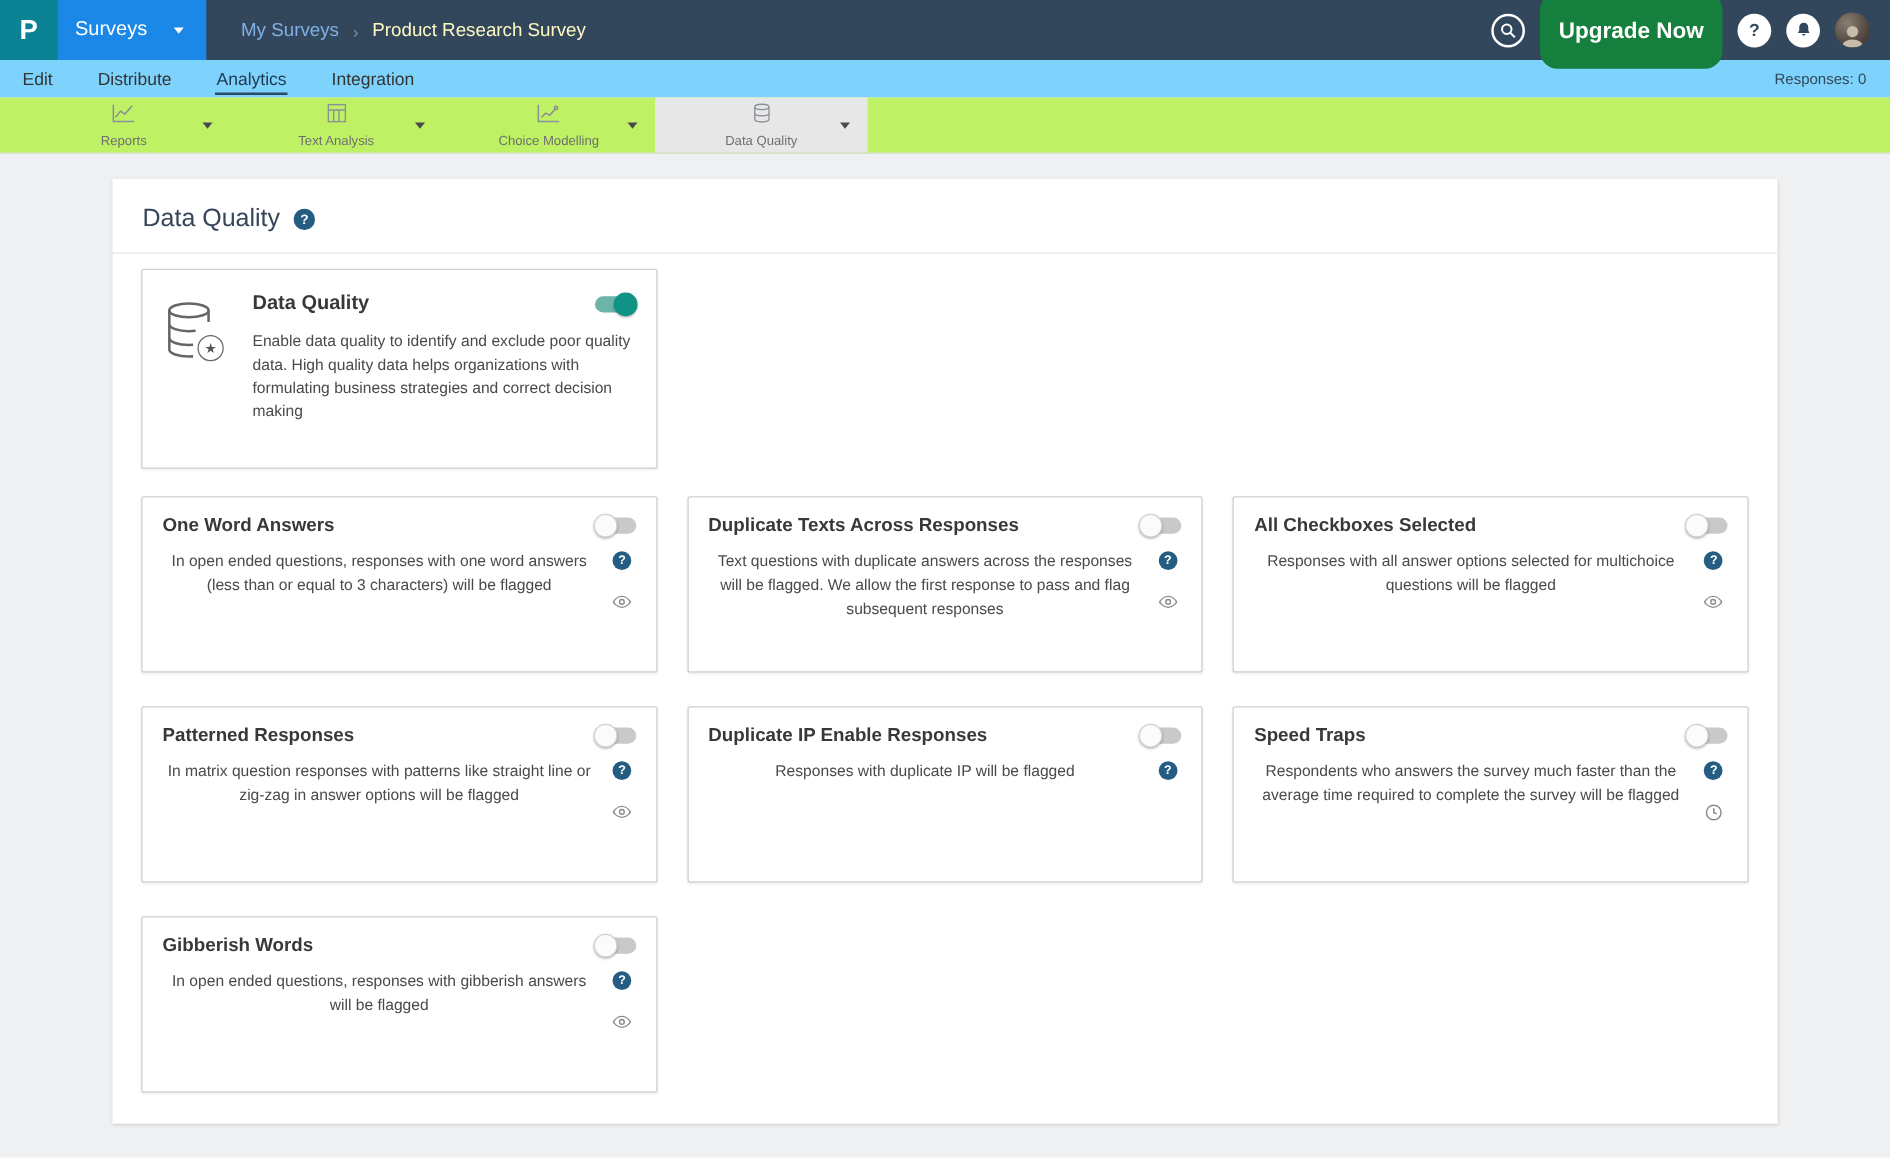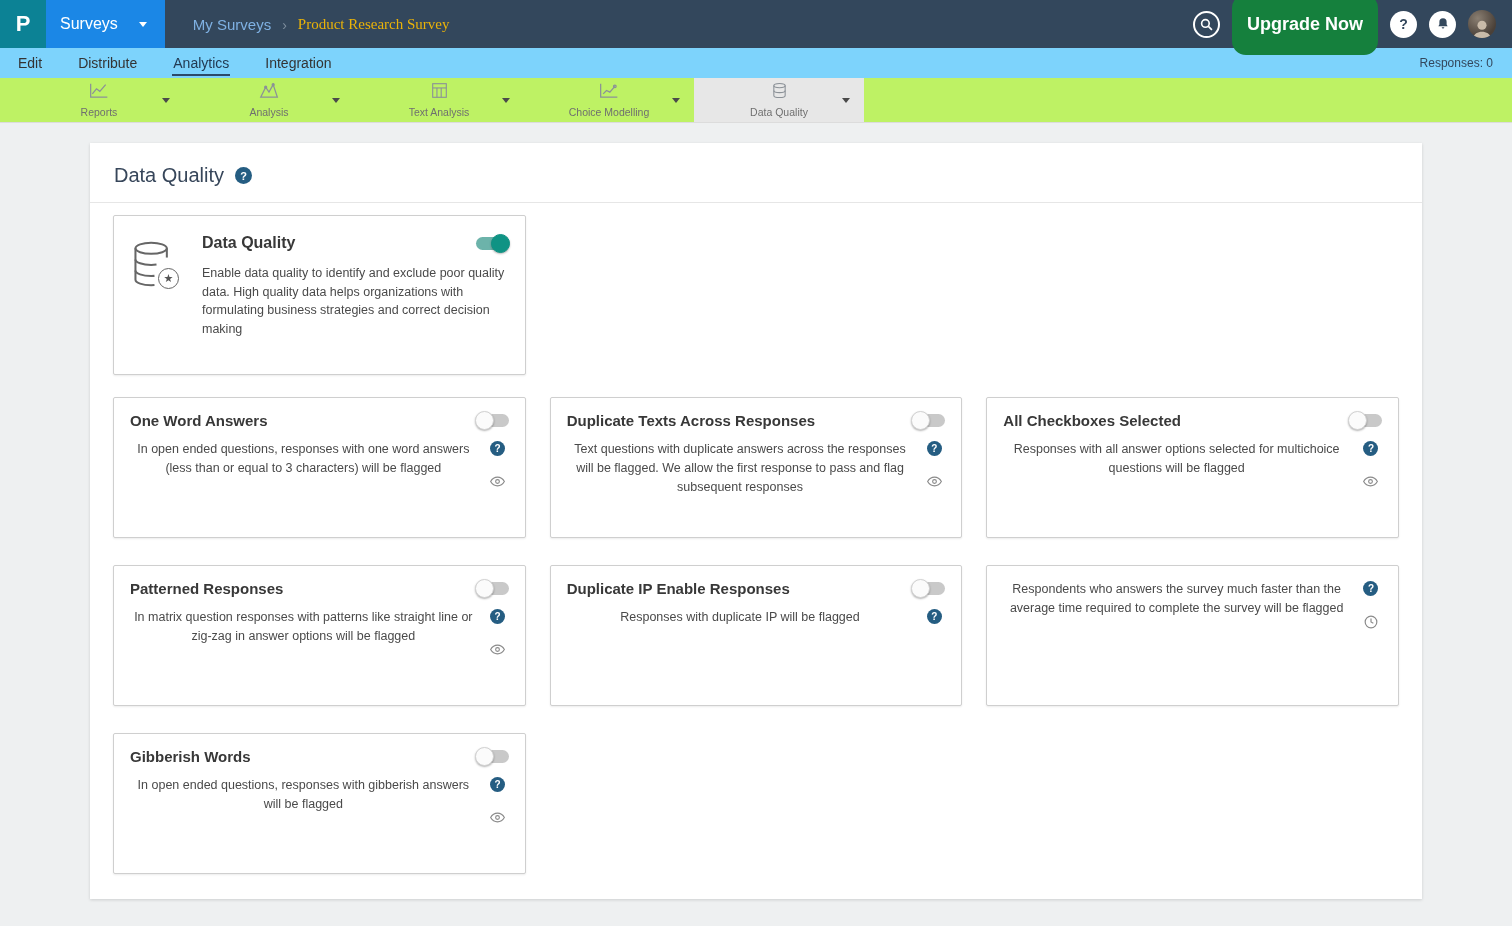--- a/index.html
+++ b/index.html
@@ -9,21 +9,21 @@
   
   .topbar { height:48px; background:#33475c; display:flex; align-items:center; }
   .logo { width:46px; height:48px; background:#0c8295; color:#fff; display:flex; align-items:center; justify-content:center;
           font-size:22px; font-weight:bold; cursor:pointer; }
   .product-menu { height:48px; background:#1b87e6; color:#fff; display:flex; align-items:center; gap:21px;
                   padding:0 18px 0 14px; font-size:16px; cursor:pointer; }
   .caret-down { width:0; height:0; border-left:4px solid transparent; border-right:4px solid transparent; border-top:5px solid #fff; }
   .breadcrumb { display:flex; align-items:flex-end; gap:11px; margin-left:28px; font-size:15px; }
   .breadcrumb .parent { color:#7fb1e3; cursor:pointer; }
   .breadcrumb .sep { color:#7e8e9d; font-size:14px; }
-  .breadcrumb .current { color:#eab308;font-family:Liberation Serif, serif; }
+  .breadcrumb .current { color:#fef9c3; }
   .topbar-right { margin-left:auto; display:flex; align-items:center; gap:12px; padding-right:16px; }
   .round-btn { width:27px; height:27px; border-radius:50%; display:flex; align-items:center; justify-content:center;
                cursor:pointer; border:none; flex:0 0 auto; }
   .round-btn.search { background:transparent; border:2px solid #fff; }
   .round-btn.white { background:#fff; color:#33475c; font-size:14px; font-weight:bold; }
   .upgrade-btn { background:#15803d; color:#fff; border:none; border-radius:14px; padding:20px 15px;
                  font-size:18px; font-weight:bold; cursor:pointer; font-family:inherit; }
   .avatar { width:28px; height:28px; border-radius:50%; background:radial-gradient(circle at 35% 30%, #8a7f72, #4a4038 70%);
             overflow:hidden; cursor:pointer; display:flex; align-items:flex-end; justify-content:center; }
 
@@ -132,31 +132,20 @@
       <svg width="20" height="17" viewBox="0 0 24 20" fill="none" stroke="#8b9197" stroke-width="1.5">
         <path d="M2 2v16h20"></path>
           <path d="M4 14l5-6 4 3 7-8"></path>
       </svg>
     </span>
     <span class="t-label">Reports</span>
     <span class="tab-caret"></span>
   </div>
   <div class="tool-tab">
     <span>
-      <svg width="20" height="17" viewBox="0 0 24 20" fill="none" stroke="#8b9197" stroke-width="1.5">
-        <path d="M2 18L8 6l4 6 5-9 5 15z"></path>
-          <circle cx="8" cy="6" r="1.2" fill="#8b9197"></circle>
-          <circle cx="17" cy="3" r="1.2" fill="#8b9197"></circle>
-      </svg>
-    </span>
-    <span class="t-label">Analysis</span>
-    <span class="tab-caret"></span>
-  </div>
-  <div class="tool-tab">
-    <span>
       <svg width="17" height="17" viewBox="0 0 20 20" fill="none" stroke="#8b9197" stroke-width="1.3">
         <rect x="2" y="2" width="16" height="16"></rect>
           <line x1="2" y1="7" x2="18" y2="7"></line>
         <line x1="7" y1="7" x2="7" y2="18"></line>
           <line x1="12" y1="7" x2="12" y2="18"></line>
       </svg>
     </span>
     <span class="t-label">Text Analysis</span>
     <span class="tab-caret"></span>
   </div>
@@ -310,20 +299,26 @@
           </div>
           <div class="card-body">
             <p class="card-desc">Responses with duplicate IP will be flagged</p>
             <div class="side-icons">
               <span class="help-badge">?</span>
             </div>
           </div>
         </div>
 
         <div class="card q-card">
+          <div class="card-head">
+            <h3 class="card-title">Speed Traps</h3>
+            <div class="toggle">
+                <span class="knob"></span>
+              </div>
+          </div>
           <div class="card-body">
             <p class="card-desc">Respondents who answers the survey much faster than the average time required to complete the survey will be flagged</p>
             <div class="side-icons">
               <span class="help-badge">?</span>
               <button class="icon-btn">
                 <svg width="14" height="14" viewBox="0 0 24 24" fill="none" stroke="#8a8a8a" stroke-width="2">
                   <circle cx="12" cy="12" r="10"></circle>
                     <path d="M12 6v6l4 2"></path>
                 </svg>
               </button>

